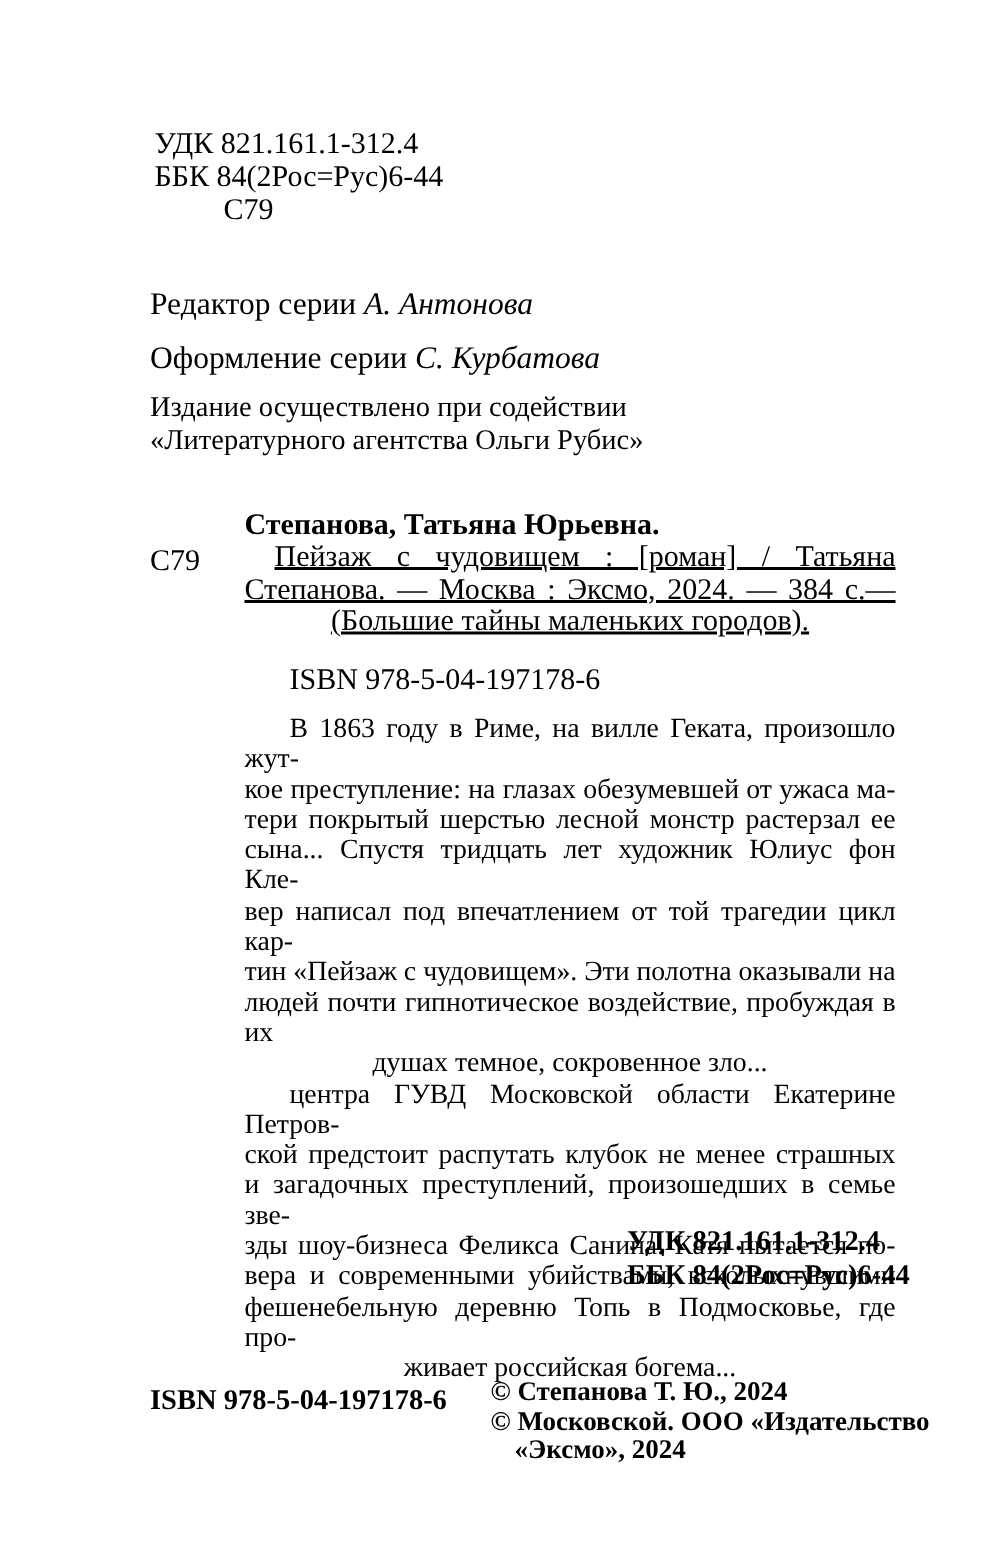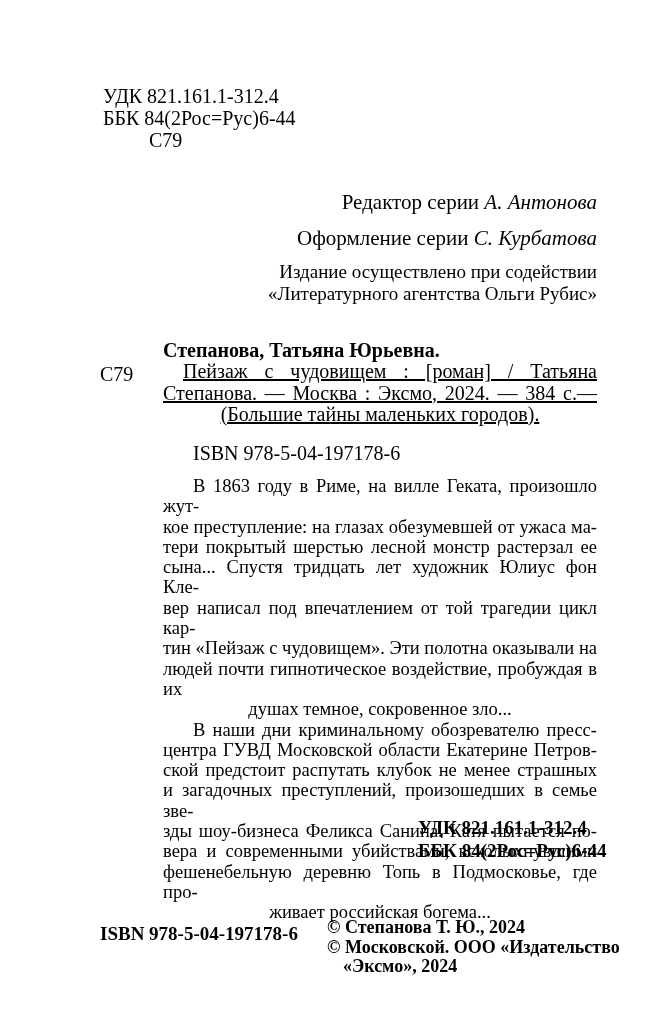--- a/index.html
+++ b/index.html
@@ -32,21 +32,21 @@
     font-size: 20px;
     line-height: 22px;
     white-space: nowrap;
   }
   .top-codes .code-indent { padding-left: 46px; }
 
   
   .credit-line {
     left: 0;
     width: 100%;
-    text-align: right;
+    text-align: left;
     font-size: 21px;
     white-space: nowrap;
   }
   .credit-editor { top: 190px; }
   .credit-design { top: 226px; }
   .credit-assist {
     top: 261px;
     font-size: 19px;
     line-height: 22px;
   }
@@ -160,21 +160,20 @@
           <div class="line just">В 1863 году в Риме, на вилле Геката, произошло жут-</div>
           <div class="line just">кое преступление: на глазах обезумевшей от ужаса ма-</div>
           <div class="line just">тери покрытый шерстью лесной монстр растерзал ее</div>
           <div class="line just">сына... Спустя тридцать лет художник Юлиус фон Кле-</div>
           <div class="line just">вер написал под впечатлением от той трагедии цикл кар-</div>
           <div class="line just">тин «Пейзаж с чудовищем». Эти полотна оказывали на</div>
           <div class="line just">людей почти гипнотическое воздействие, пробуждая в их</div>
           <div class="line last">душах темное, сокровенное зло...</div>
         </div>
       <div class="para">
-          <div class="line just">В наши дни криминальному обозревателю пресс-</div>
           <div class="line just">центра ГУВД Московской области Екатерине Петров-</div>
           <div class="line just">ской предстоит распутать клубок не менее страшных</div>
           <div class="line just">и загадочных преступлений, произошедших в семье зве-</div>
           <div class="line just">зды шоу-бизнеса Феликса Санина. Катя пытается по-</div>
           <div class="line just">вера и современными убийствами, всколыхнувшими</div>
           <div class="line just">фешенебельную деревню Топь в Подмосковье, где про-</div>
           <div class="line last">живает российская богема...</div>
         </div>
     </div>
 

